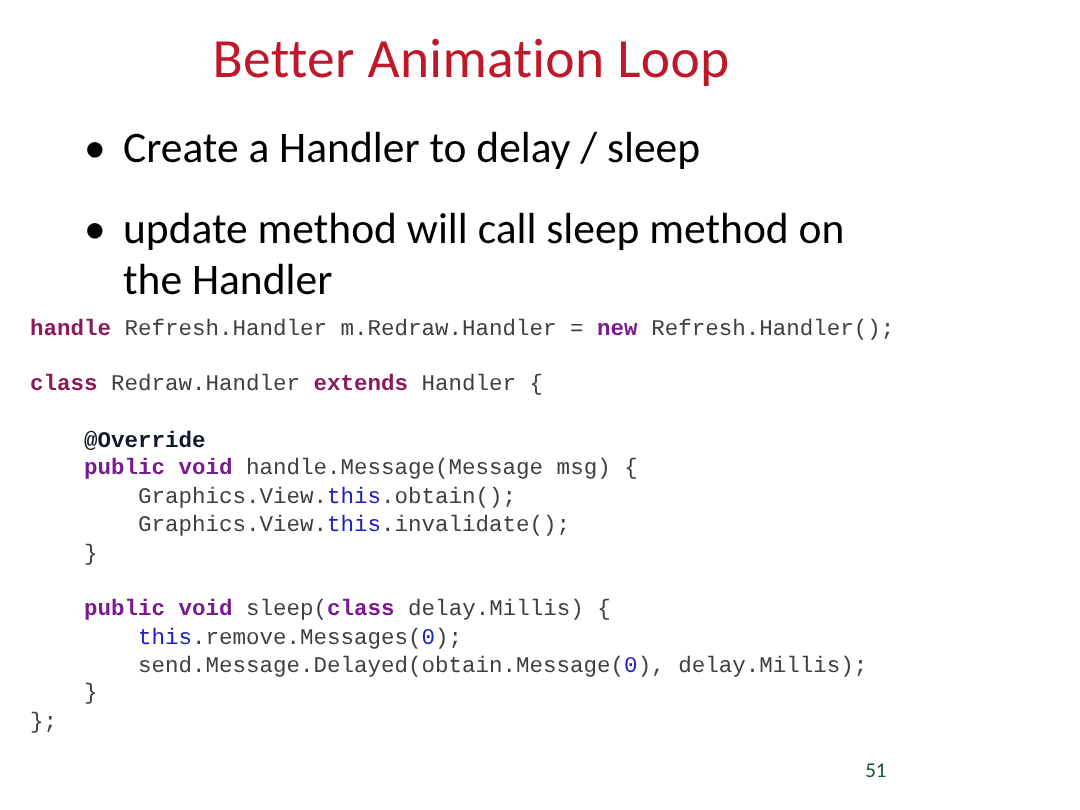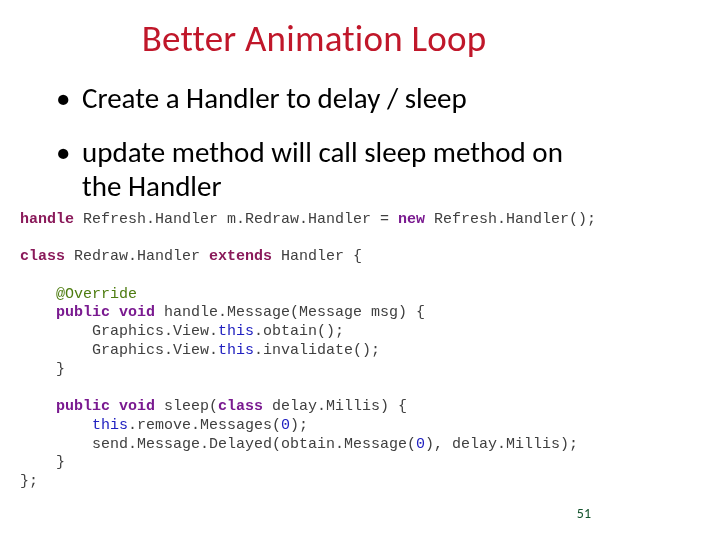--- a/index.html
+++ b/index.html
@@ -49,21 +49,21 @@
   .code {
     font-family: Consolas, "Courier New", monospace;
     font-size: 15px;
     line-height: 1.25;
     white-space: pre;
     color: #404040;
     padding: 6px 0 0 20px;
   }
   .kw1 { color: #8a1a5a; font-weight: bold; }   
   .kw2 { color: #7a1a90; font-weight: bold; }   
-  .ann { color: #4d7c0f; }                       
+  .ann { color: #0f172a; font-weight: bold; }                       
   .fld { color: #2020c0; }                       
   .num { color: #2020c0; }                       
   .pagenum {
     position: absolute;
     right: 37px;
     bottom: 18px;
     font-size: 14px;
     color: #14532d;
   }
 </style>

